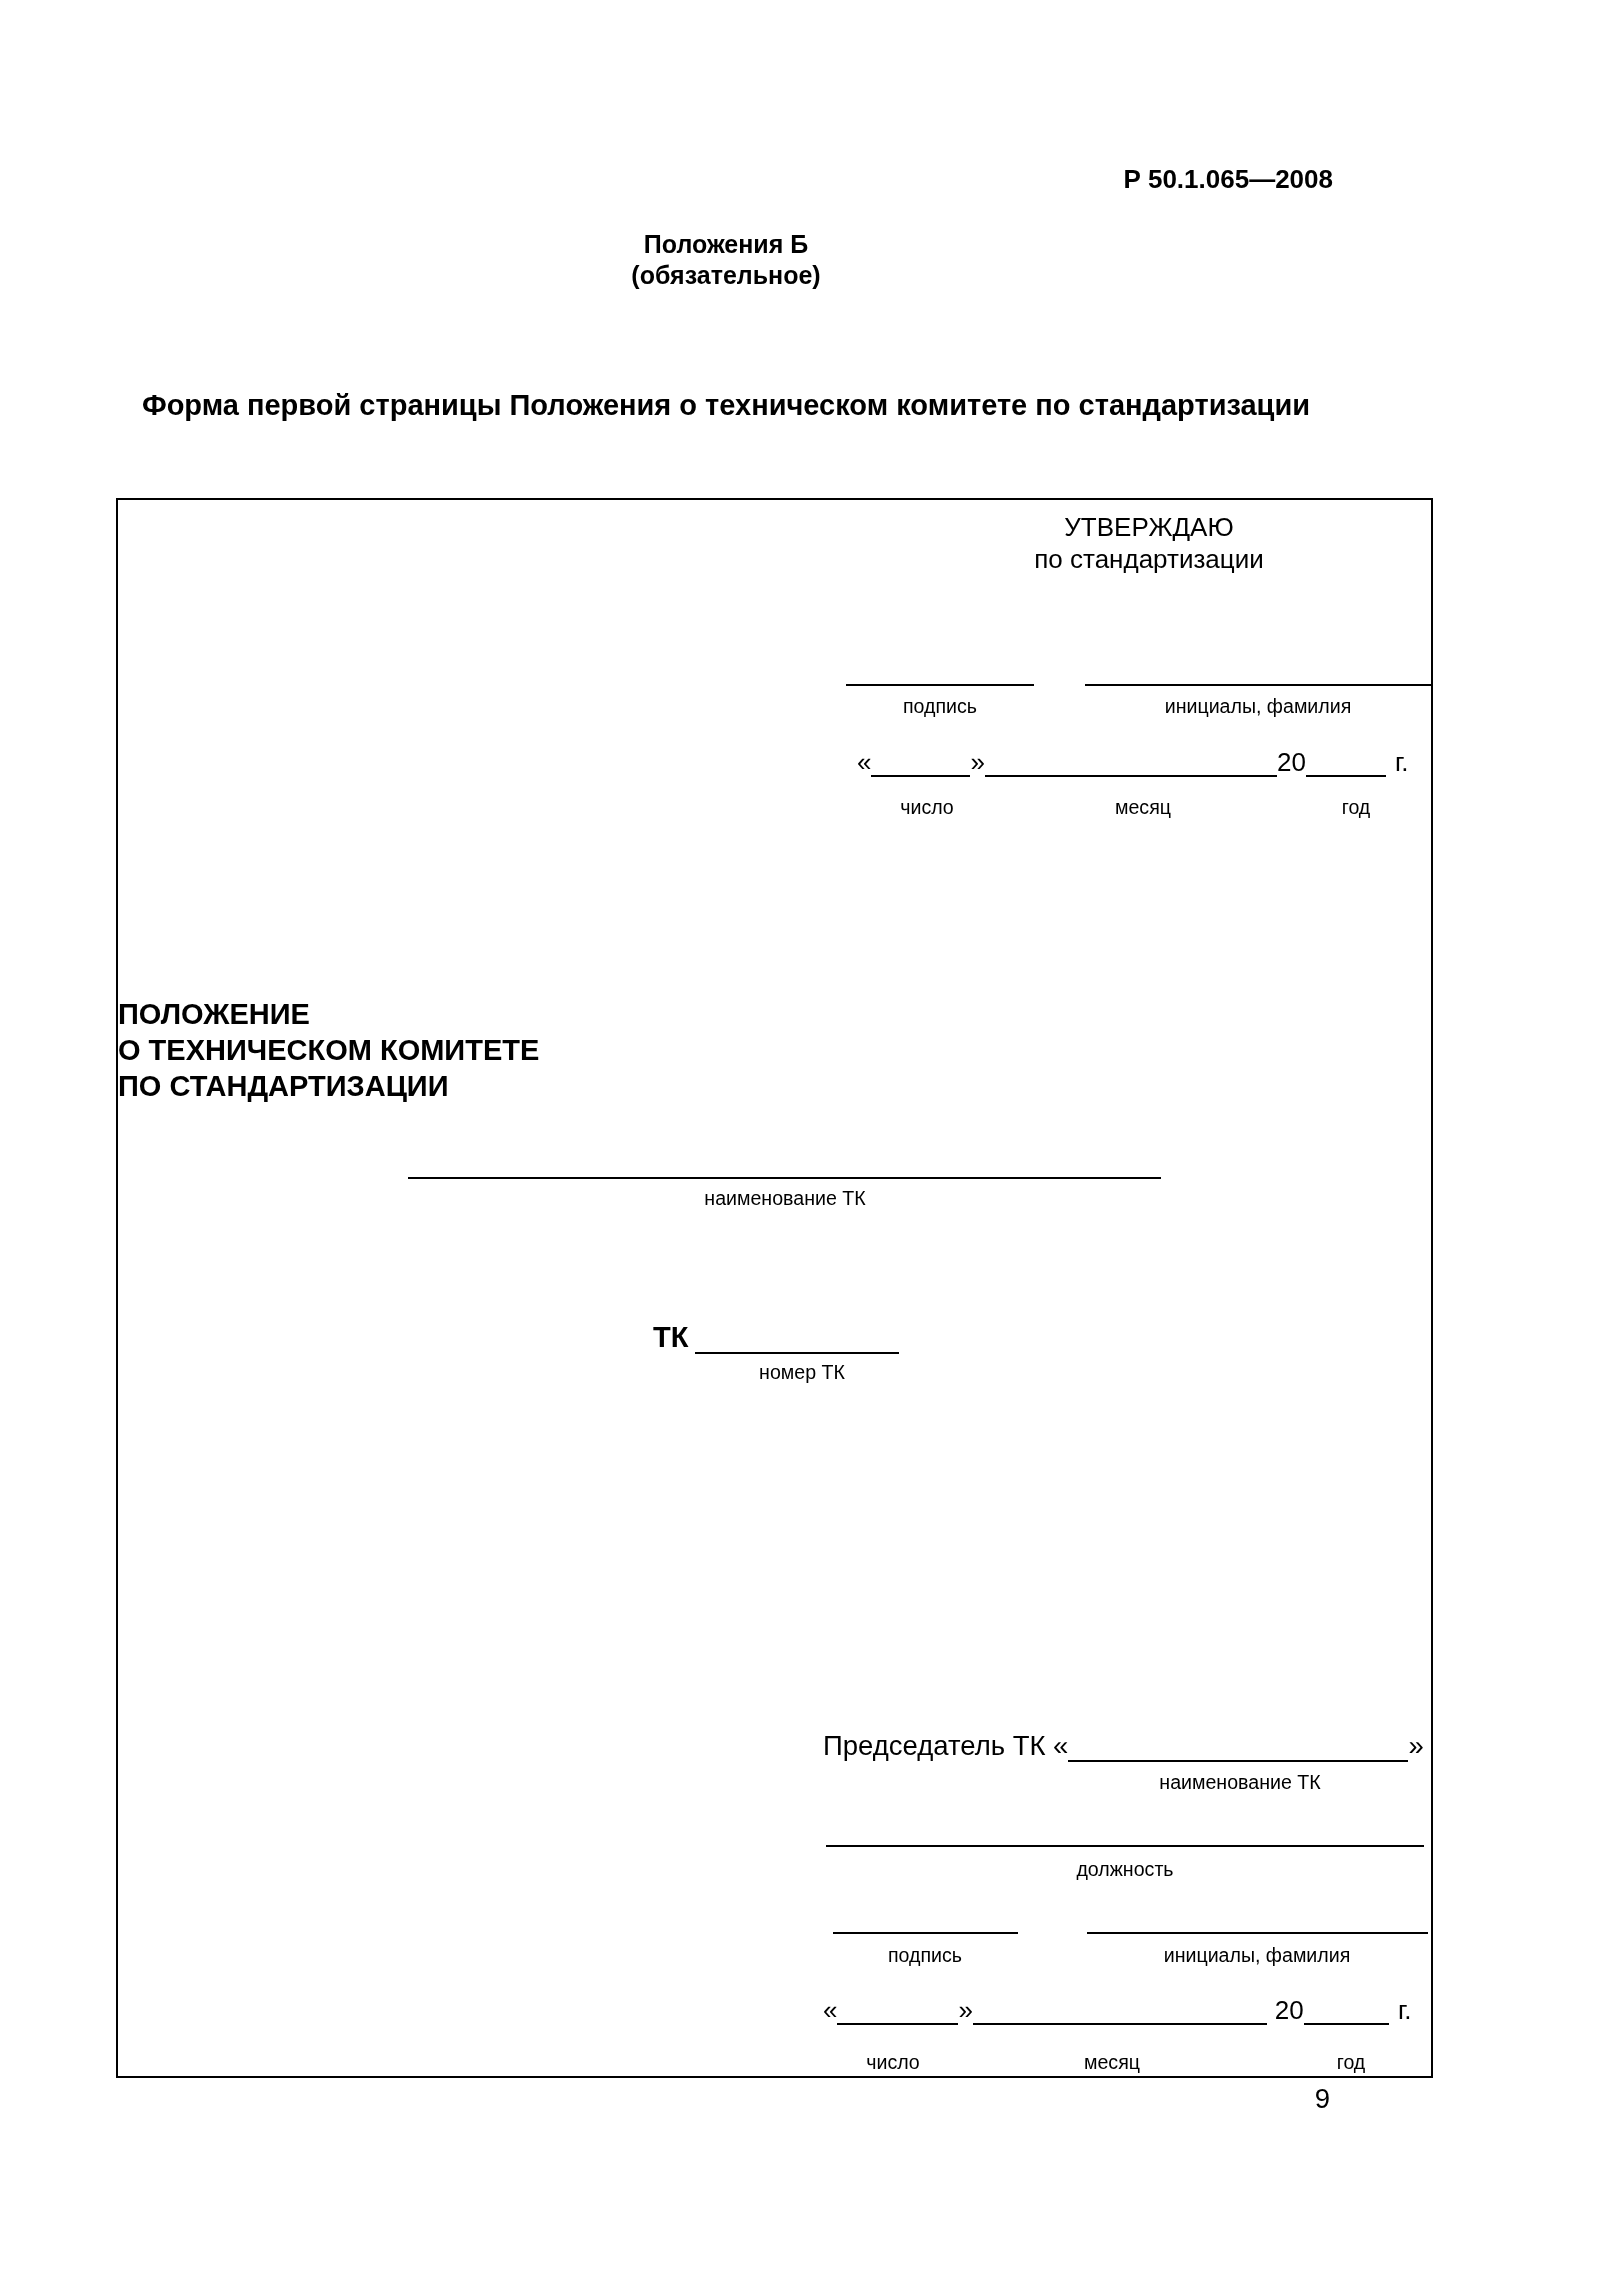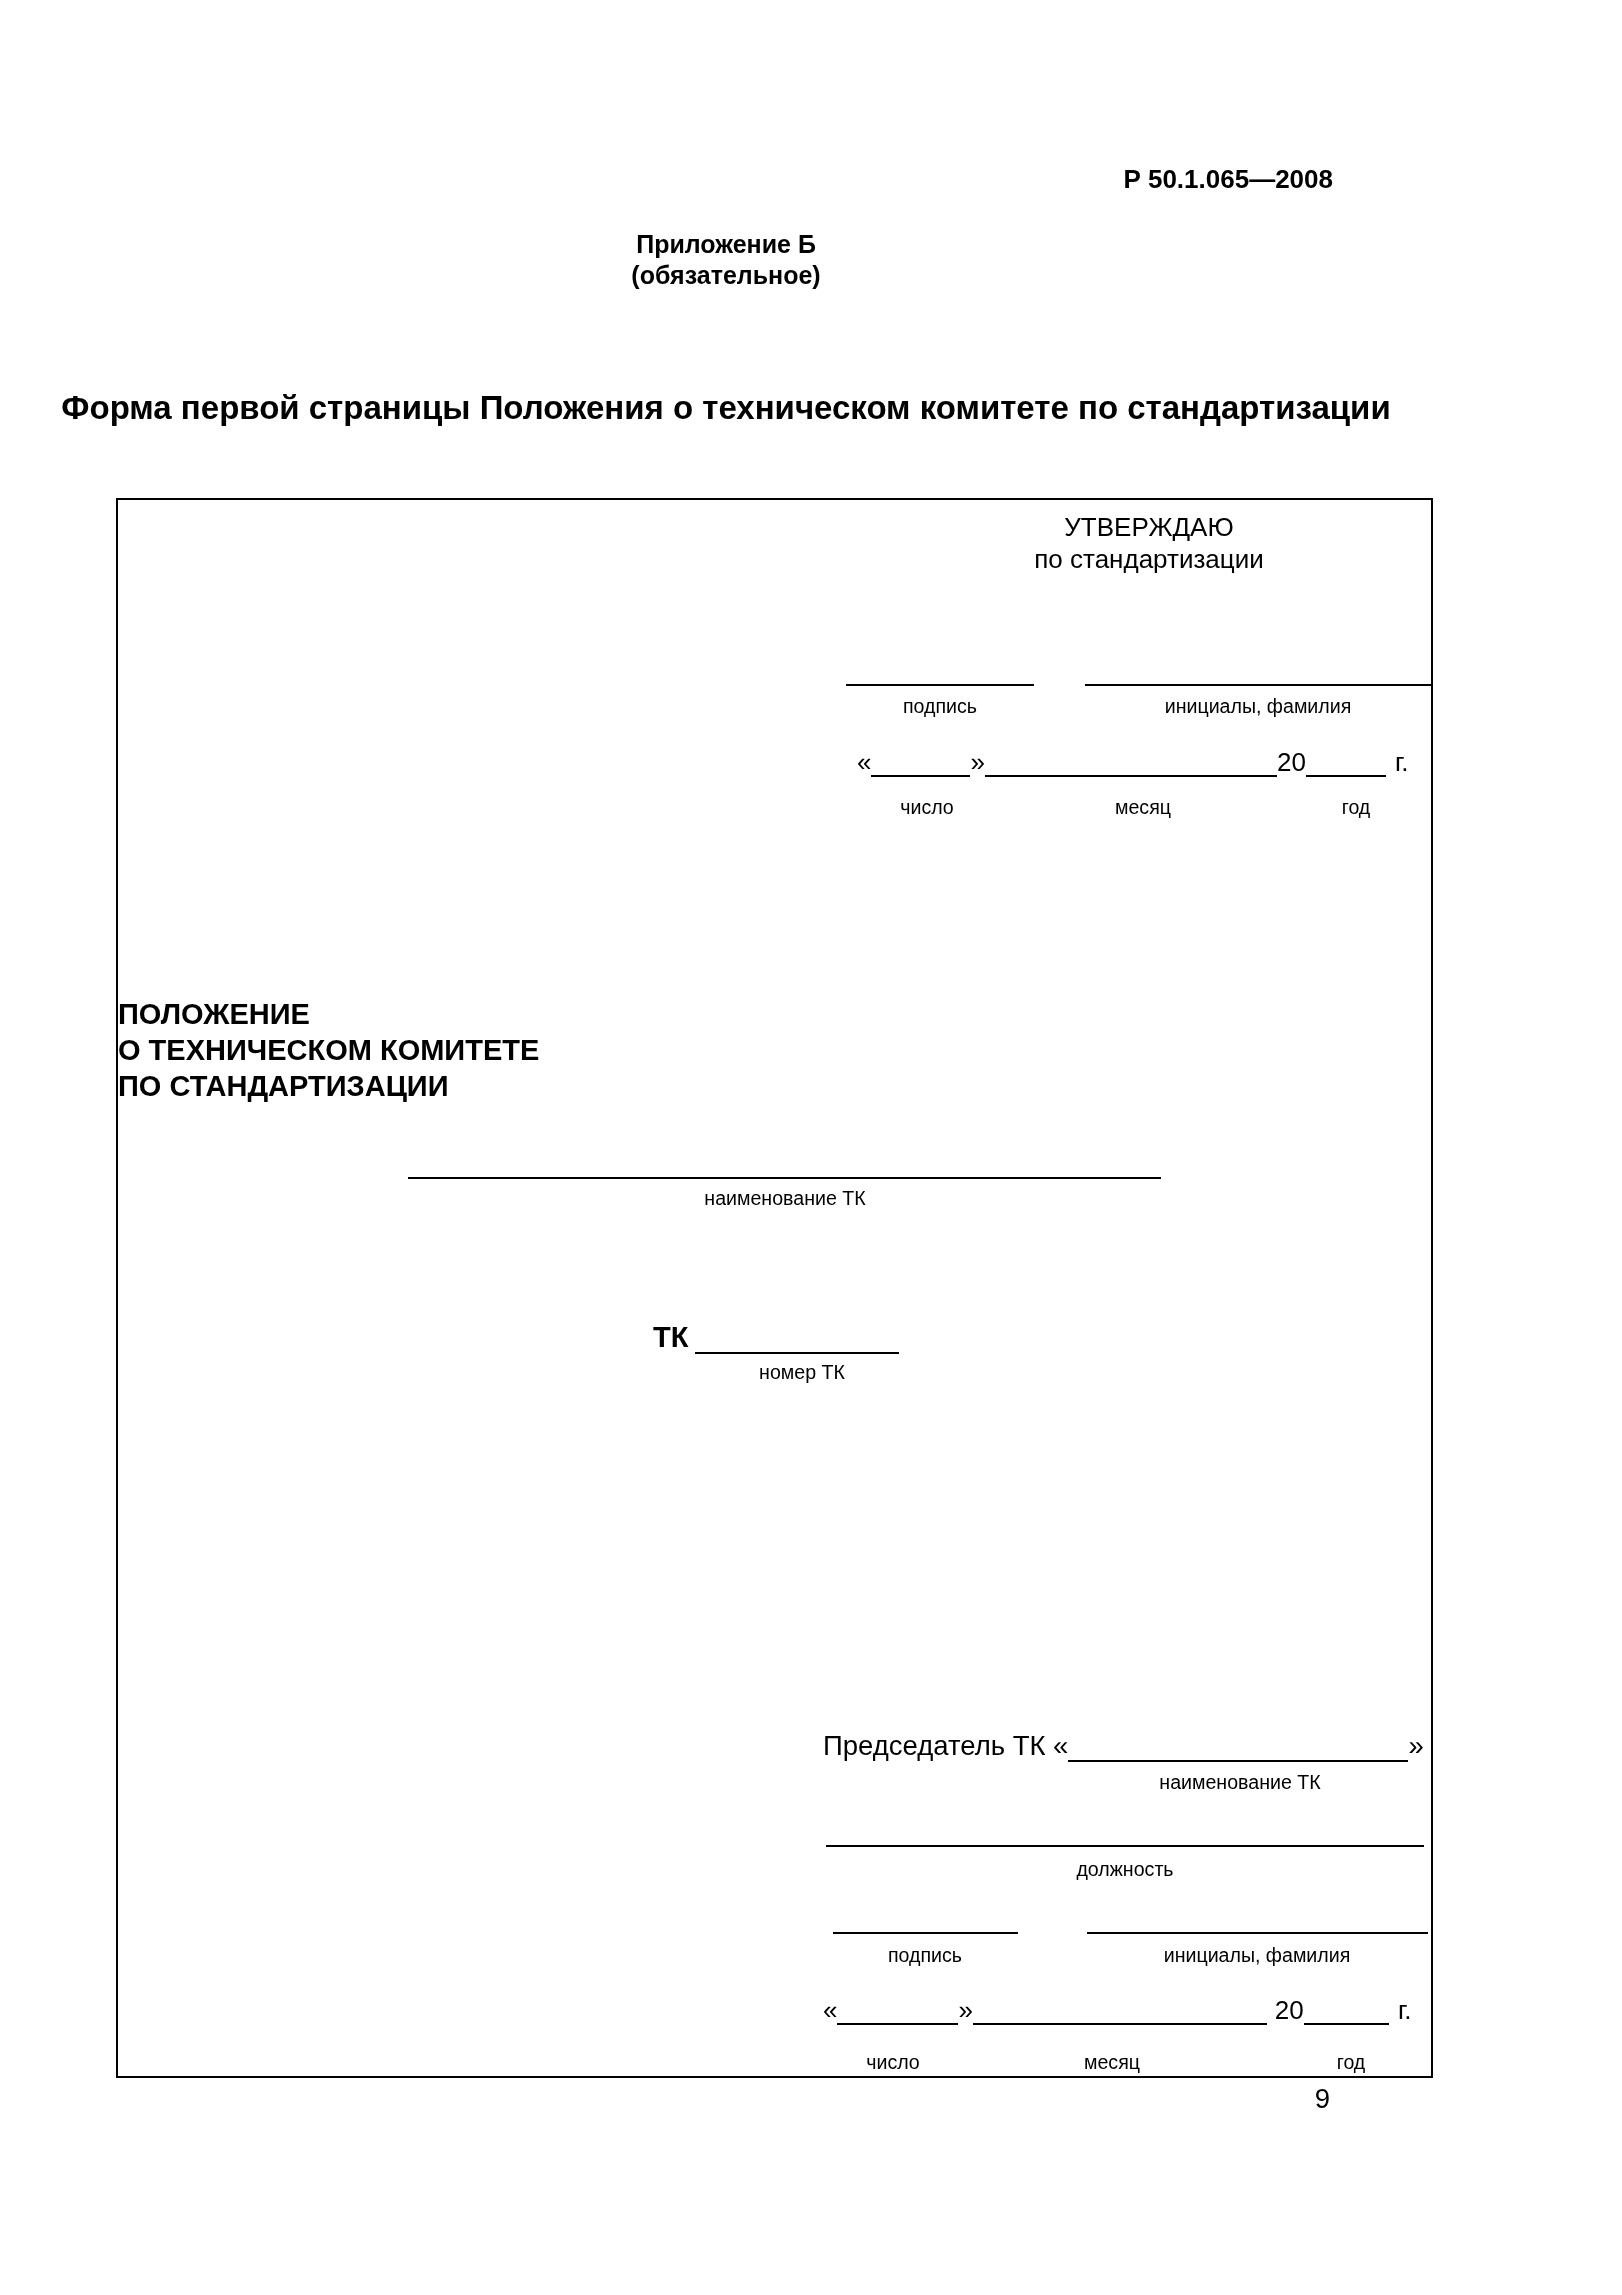--- a/index.html
+++ b/index.html
@@ -20,21 +20,21 @@
     font-weight: bold;
     white-space: nowrap;
   }
   .centered {
     position: absolute;
     left: 0;
     right: 71px;
     text-align: center;
   }
   .appendix { top: 229px; font-size: 25px; font-weight: bold; line-height: 31px; }
-  .form-heading { top: 389px; font-size: 33px; font-weight: bold; }
+  .form-heading { top: 389px; font-size: 29px; font-weight: bold; }
   .form-box {
     position: absolute;
     left: 116px;
     top: 466px;
     width: 1317px;
     height: 1580px;
     border: 2px solid #000000;
     box-sizing: border-box;
     margin-top: 32px;
   }
@@ -152,21 +152,21 @@
   }
 </style>
 </head>
 <body>
 
 <div class="page">
 
   <div class="doc-code">Р 50.1.065—2008</div>
 
   <div class="centered appendix">
-    <div>Приложение Б</div>
+    <div>Положения Б</div>
     <div>(обязательное)</div>
   </div>
 
   <div class="centered form-heading">Форма первой страницы Положения о техническом комитете по стандартизации</div>
 
   <div class="form-box">
 
     <div class="approval">
       <div>УТВЕРЖДАЮ</div>
       <div>по стандартизации</div>

